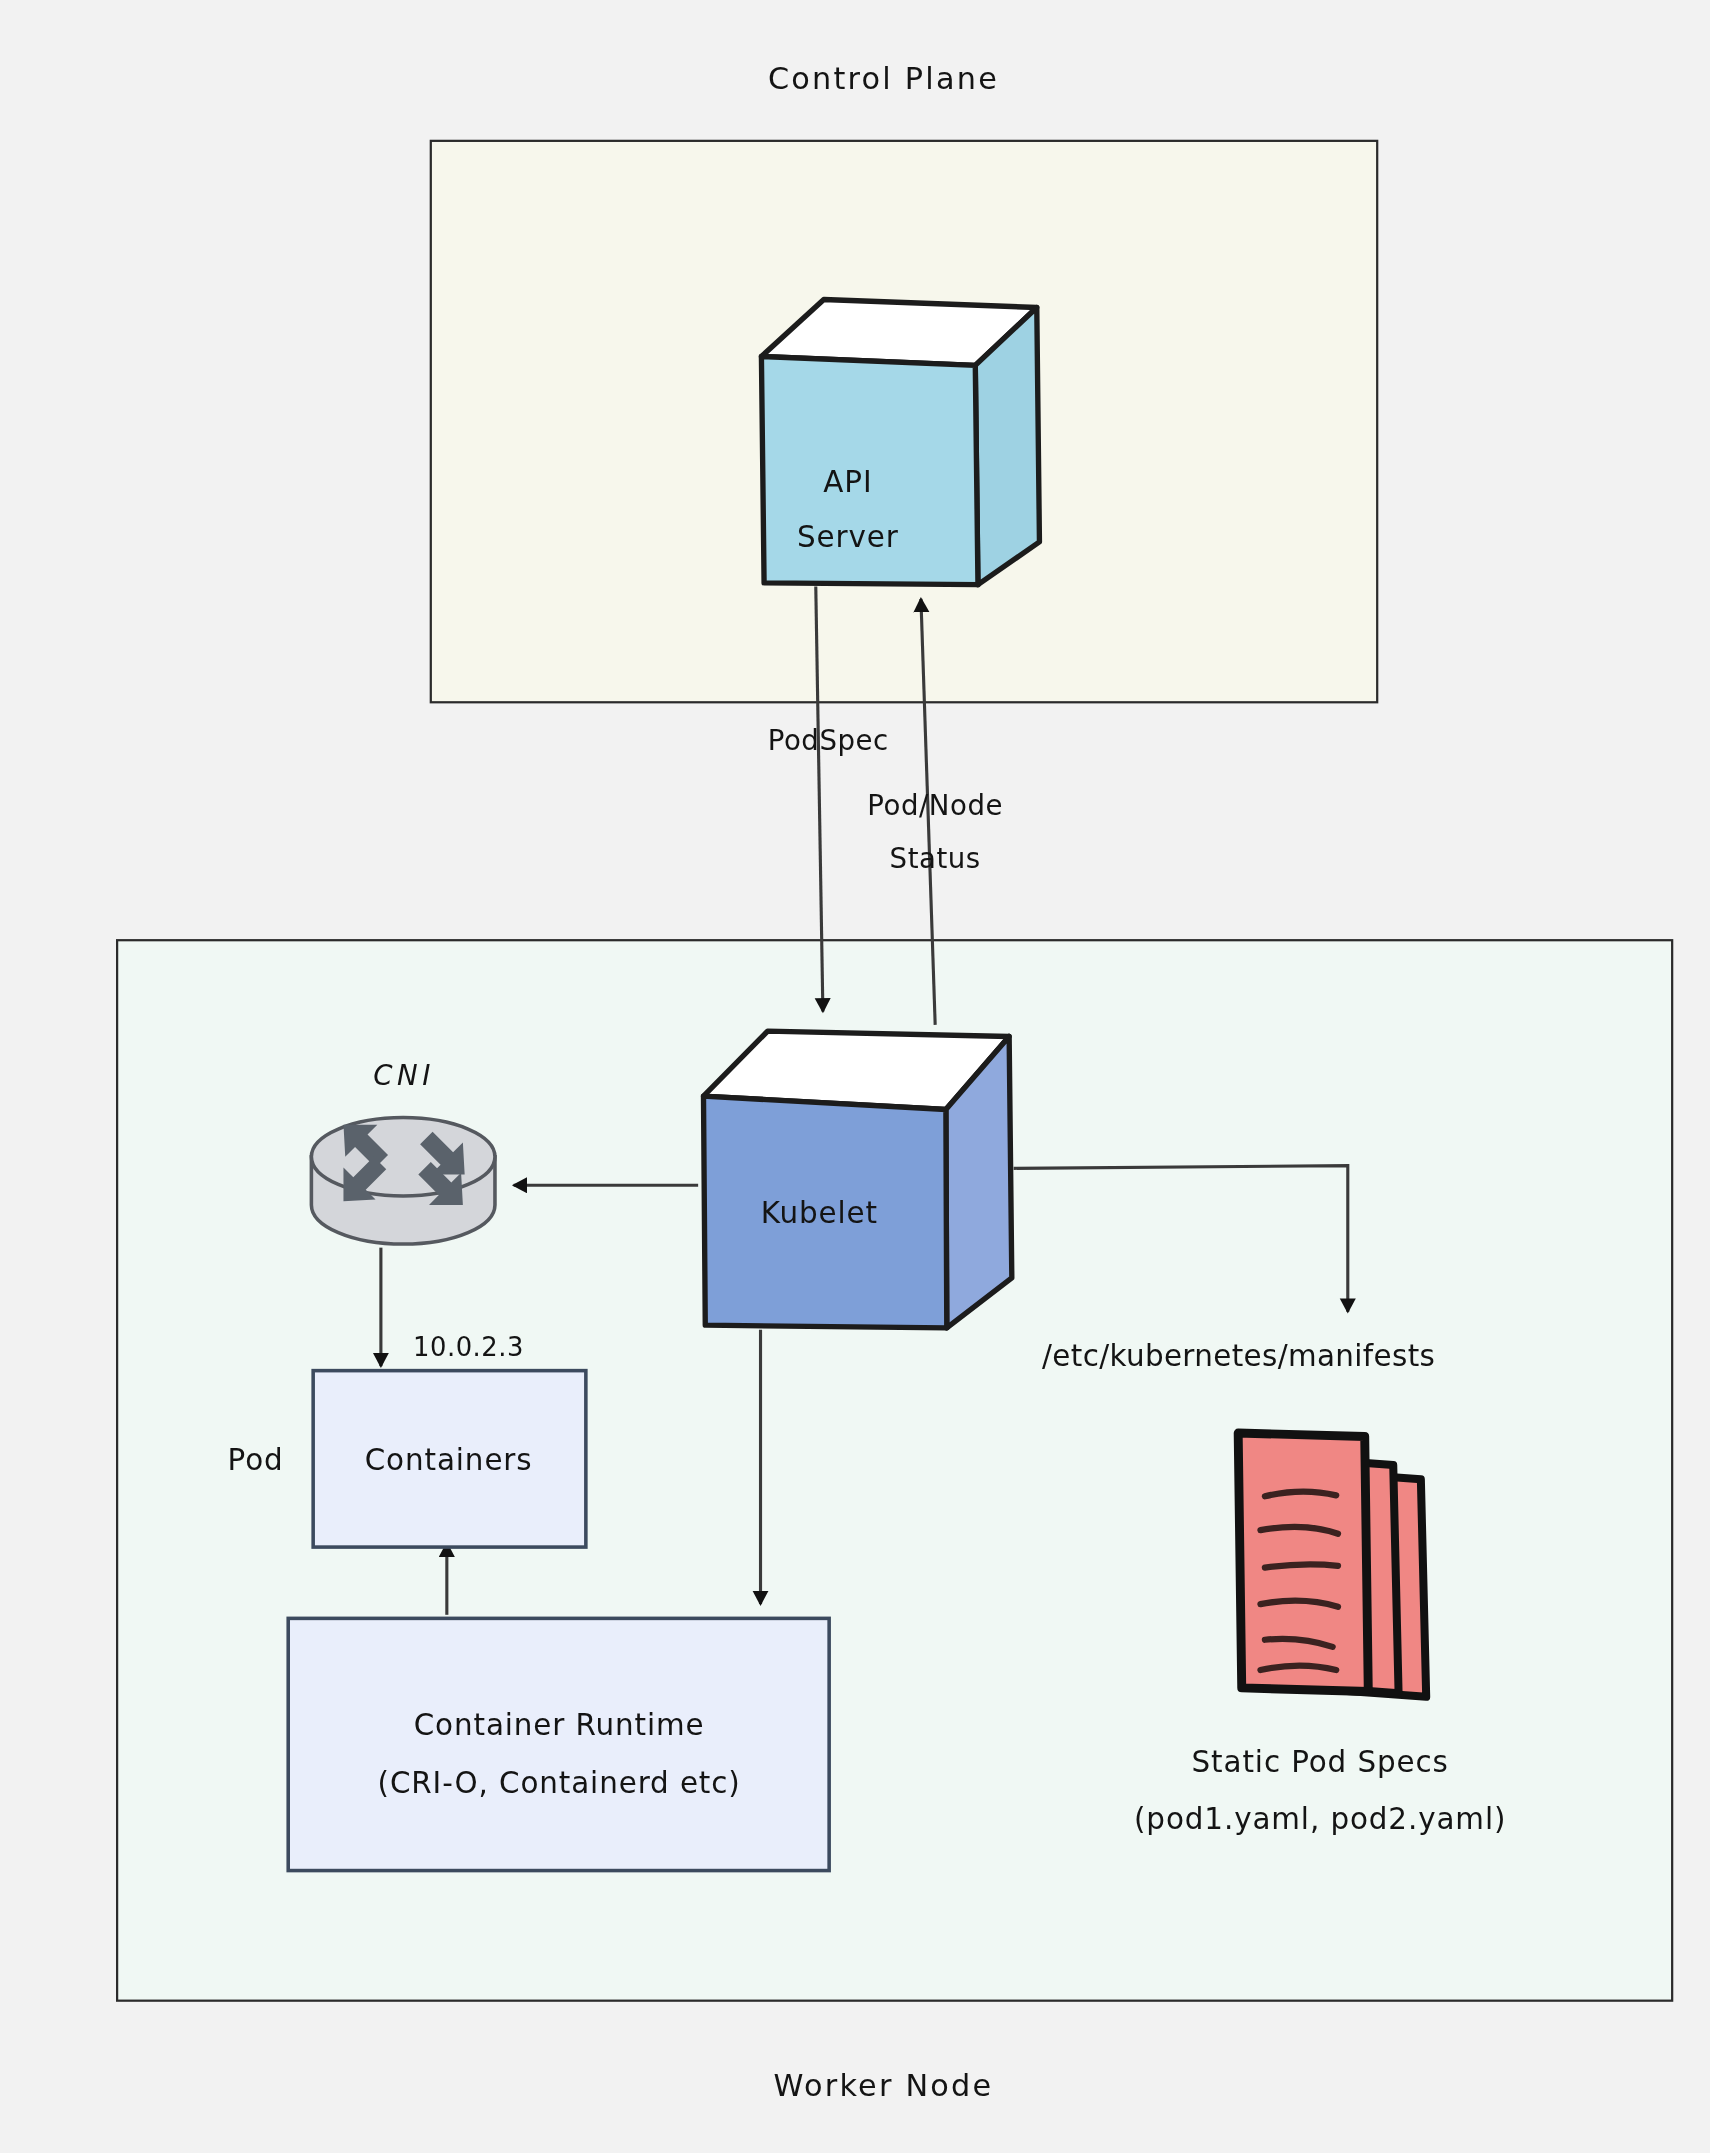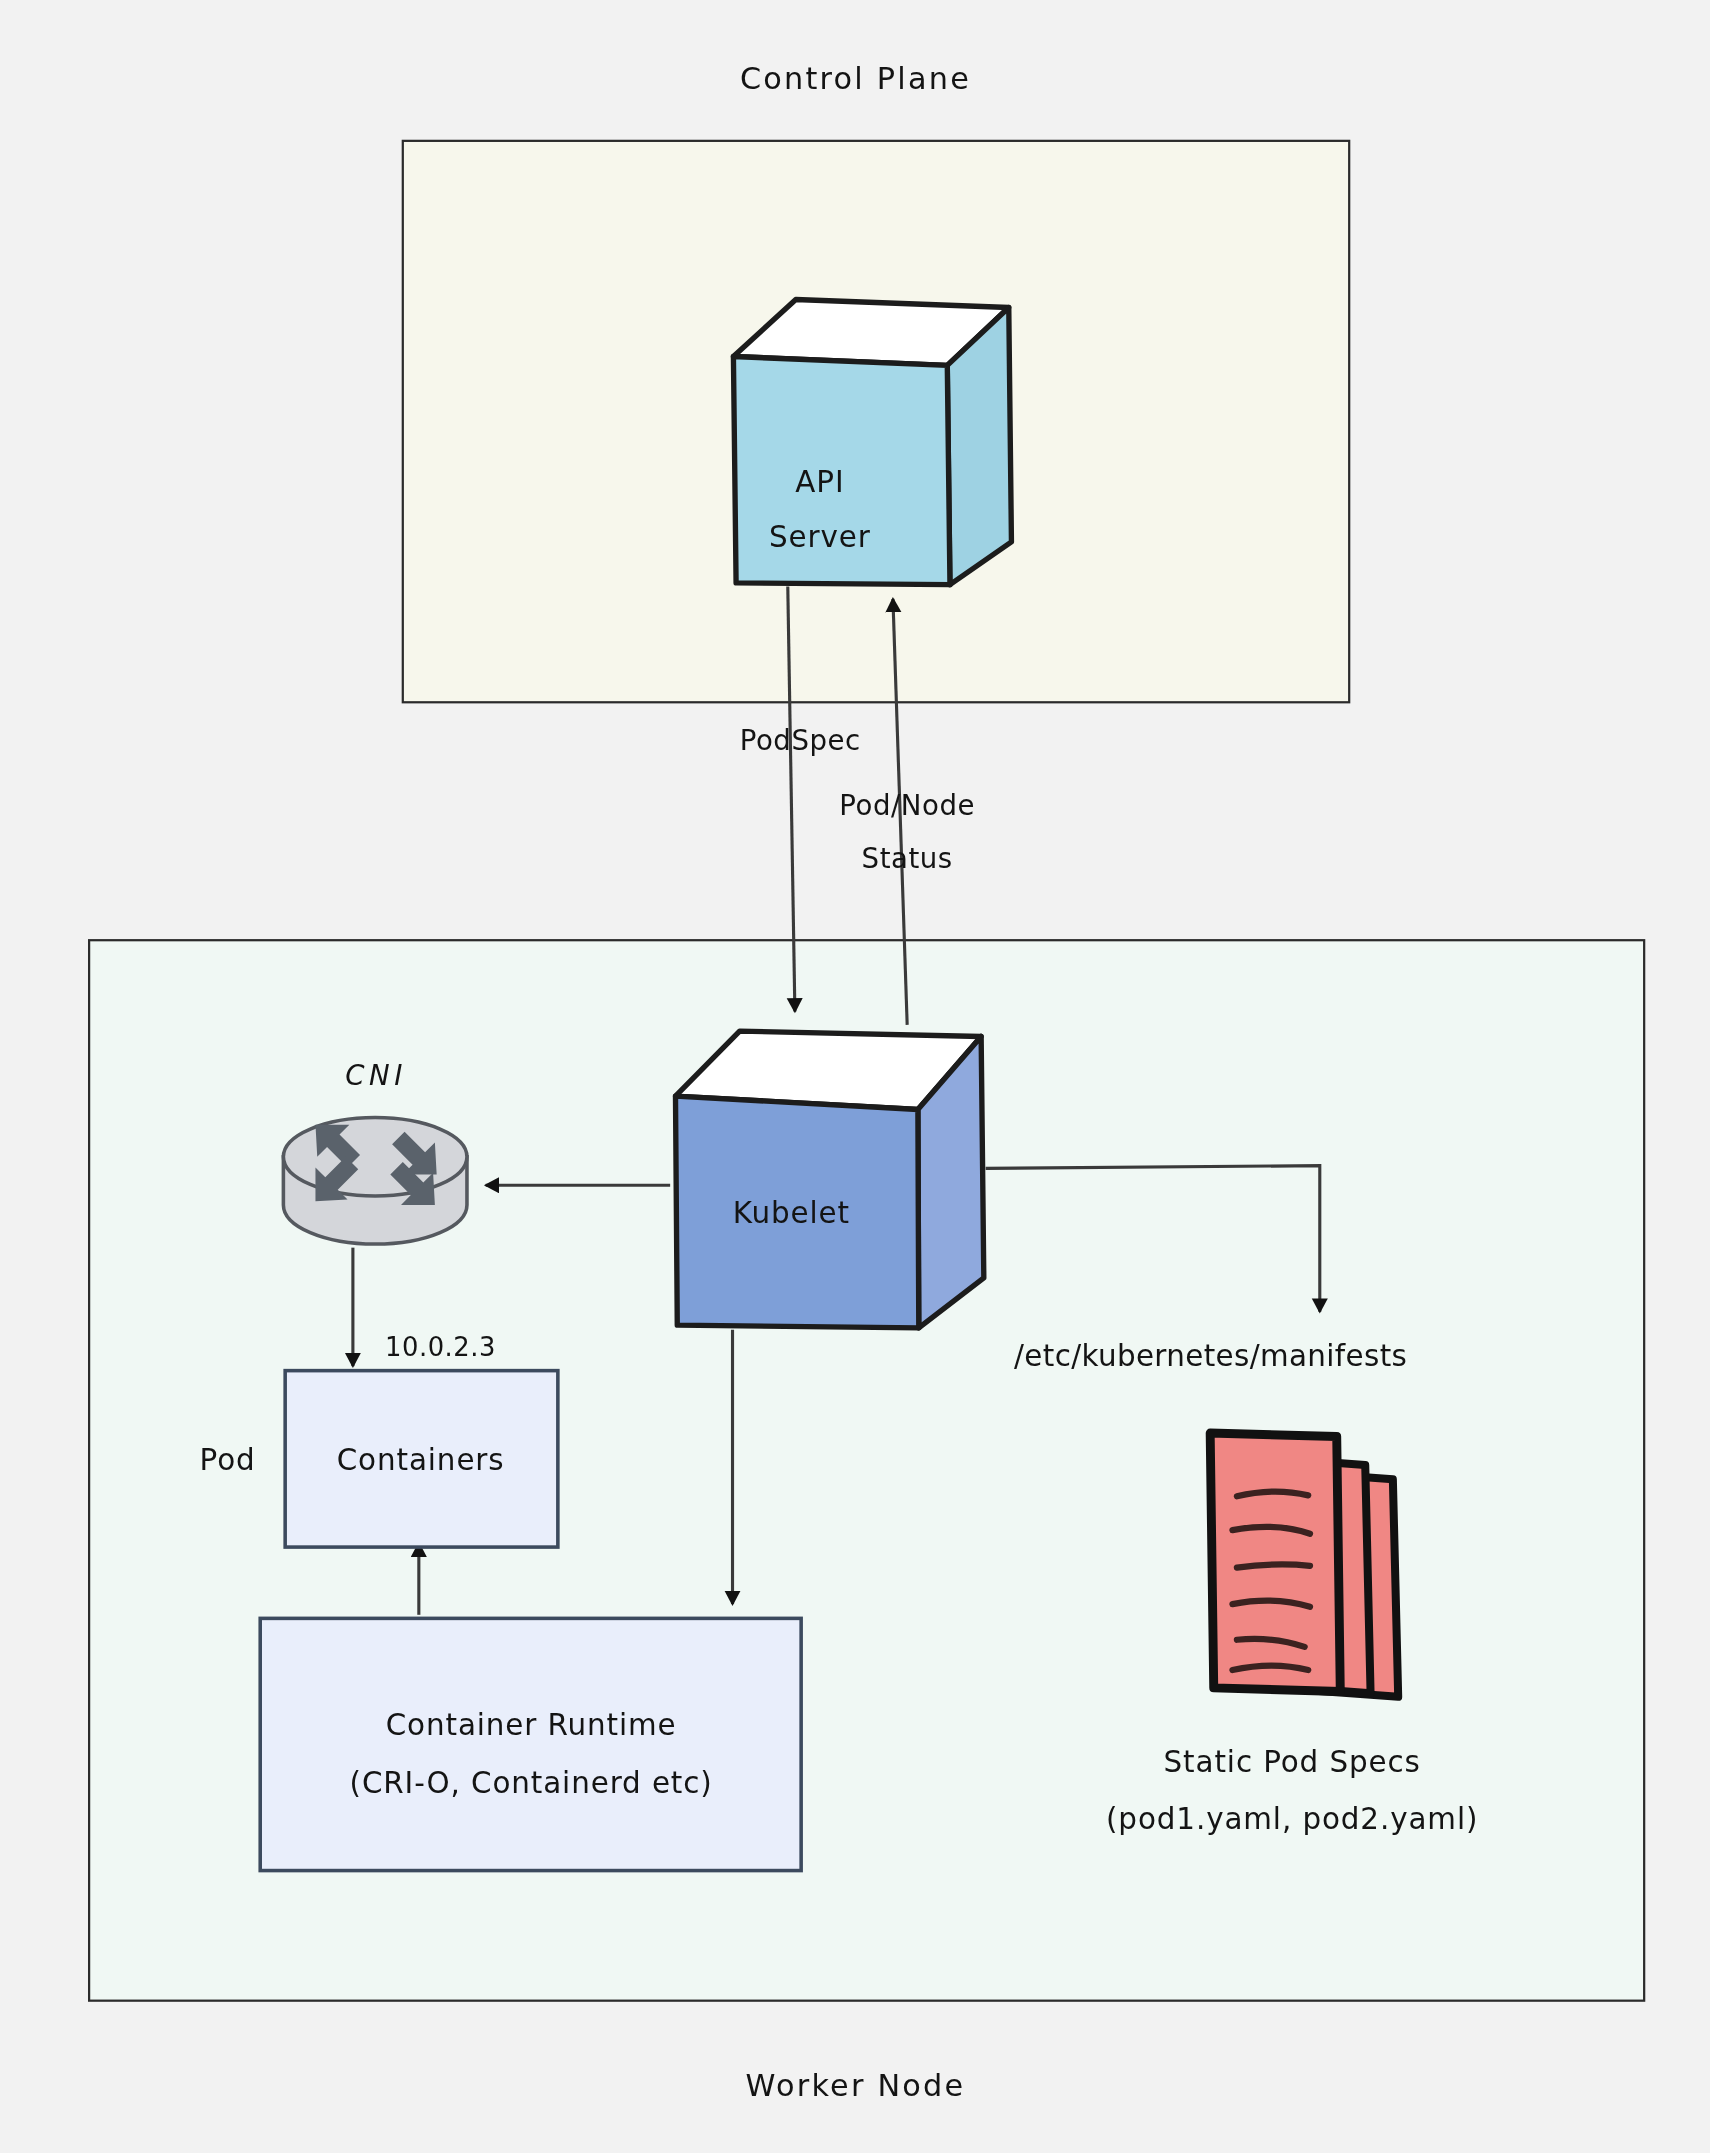--- a/index.html
+++ b/index.html
@@ -10,20 +10,21 @@
   body {
     width: 1711px;
     height: 2154px;
     position: relative;
     font-family: "DejaVu Sans", sans-serif;
     overflow: hidden;
   }
   #diagram-root {
     position: absolute;
     inset: 0;
+    margin-left: 28px;
   }
   svg.canvas {
     position: absolute;
     top: 0;
     left: 0;
     width: 1711px;
     height: 2154px;
   }
   .hand {
     font-family: "DejaVu Sans", sans-serif;

